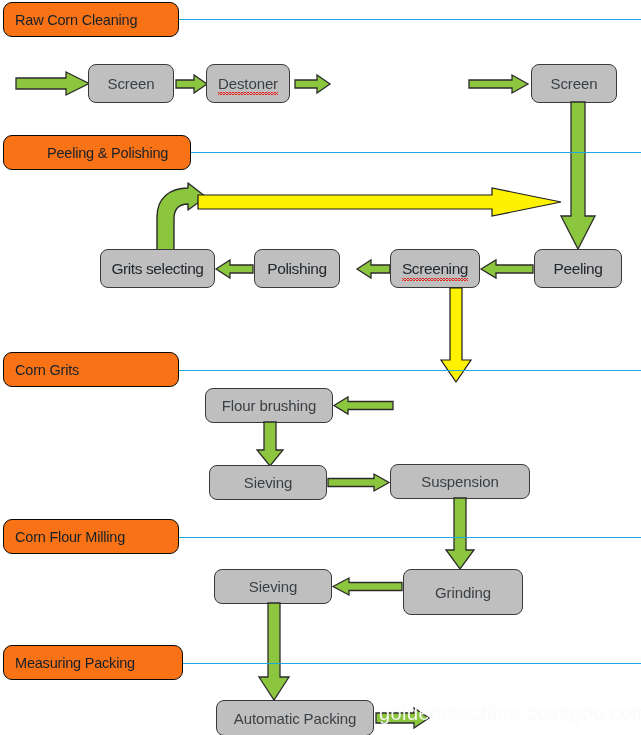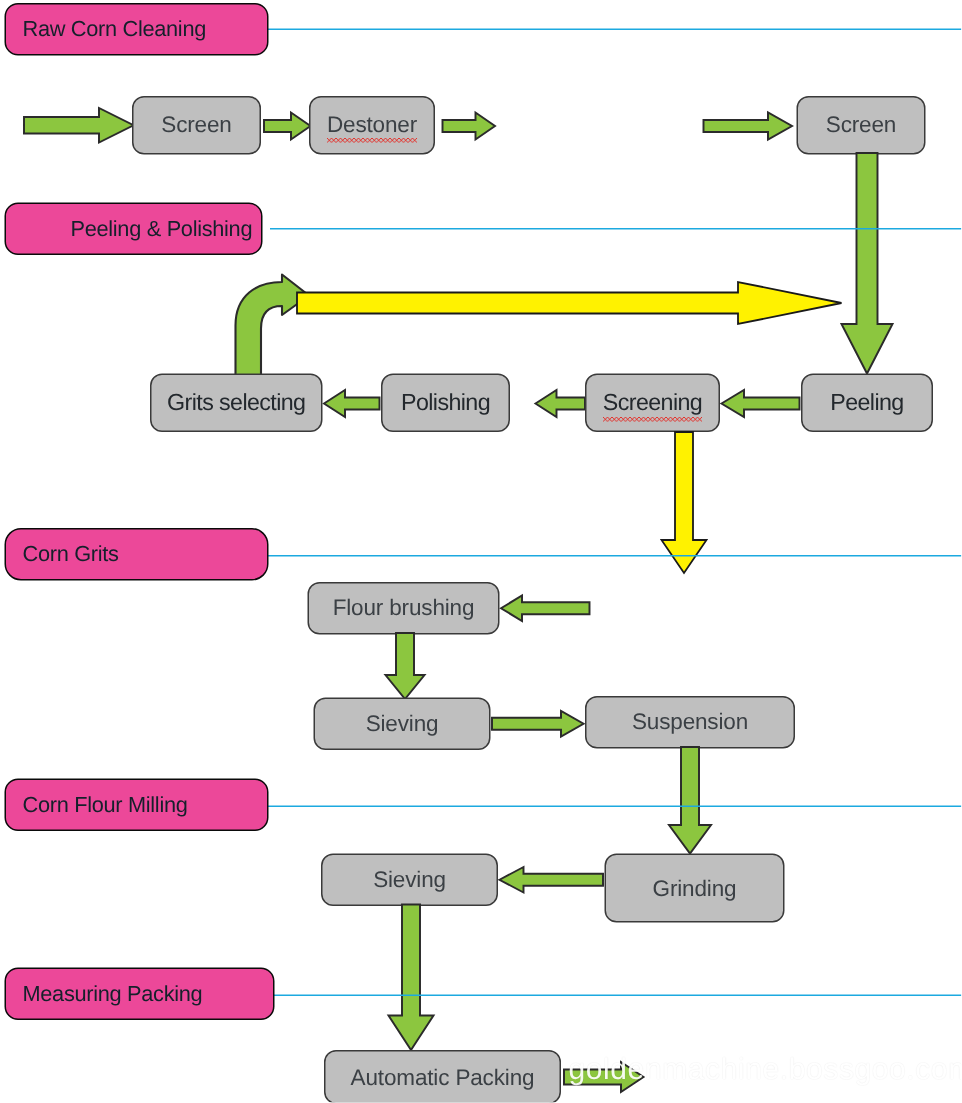--- a/index.html
+++ b/index.html
@@ -15,21 +15,21 @@
     background:#ffffff;
   }
   
   .section-rule{
     position:absolute;
     height:0;
     border-top:1px solid #1CA9E0;
   }
   .section-label{
     position:absolute;
-    background:#ec4899;
+    background:#f97316;
     border:1.6px solid #0a0a0a;
     border-radius:9px;
     color:#15202b;
     display:flex;
     align-items:center;
     box-sizing:border-box;
     padding-left:11px;
     font-size:14.5px;
     letter-spacing:-0.2px;
     white-space:nowrap;
@@ -126,21 +126,21 @@
     <span>Screen</span>
   </div>
 
   <div class="arrow" style="left:560px; top:102px;">
     <svg width="36" height="148" viewBox="0 0 36 148">
       <polygon points="11,0 25,0 25,114 35,114 18,147 1,114 11,114" fill="#8CC63F" stroke="#2B2B2B" stroke-width="1.3"></polygon>
     </svg>
   </div>
 
   <div class="section-rule" style="left:180px; top:152px; width:461px;"></div>
-  <div class="section-label" style="left:3px; top:135px; width:172px; height:35px;padding-left:43px;">
+  <div class="section-label" style="left:3px; top:135px; width:188px; height:35px;padding-left:43px;">
     <span>Peeling &amp; Polishing</span>
   </div>
 
   <div class="arrow" style="left:152px; top:183px;">
     <svg width="56" height="70" viewBox="0 0 56 70">
       <path d="M5,70 L5,34 C5,14 19,5 36,5 L36,0 L54,14 L36,27 L36,21
                C27,21 22,26 22,36 L22,70 Z" fill="#8CC63F" stroke="#2B2B2B" stroke-width="1.4" stroke-linejoin="round"></path>
     </svg>
   </div>
 
@@ -184,21 +184,21 @@
     <span>Peeling</span>
   </div>
 
   <div class="arrow" style="left:440px; top:288px;">
     <svg width="32" height="95" viewBox="0 0 32 95">
       <polygon points="10,0 22,0 22,72 31,72 16,94 1,72 10,72" fill="#FFF200" stroke="#1A1A1A" stroke-width="1.2"></polygon>
     </svg>
   </div>
 
   <div class="section-rule" style="left:176px; top:370px; width:465px;"></div>
-  <div class="section-label" style="left:3px; top:352px; width:176px; height:35px;border-radius:11px;">
+  <div class="section-label" style="left:3px; top:352px; width:176px; height:35px;">
     <span>Corn Grits</span>
   </div>
 
   <div class="node f-thin" style="left:205px; top:388px; width:128px; height:35px;">
     <span>Flour brushing</span>
   </div>
 
   <div class="arrow" style="left:334px; top:397px;">
     <svg width="60" height="17" viewBox="0 0 60 17">
       <polygon points="0,8.5 14,0 14,4.5 59,4.5 59,12.5 14,12.5 14,17" fill="#8CC63F" stroke="#2B2B2B" stroke-width="1.3"></polygon>

